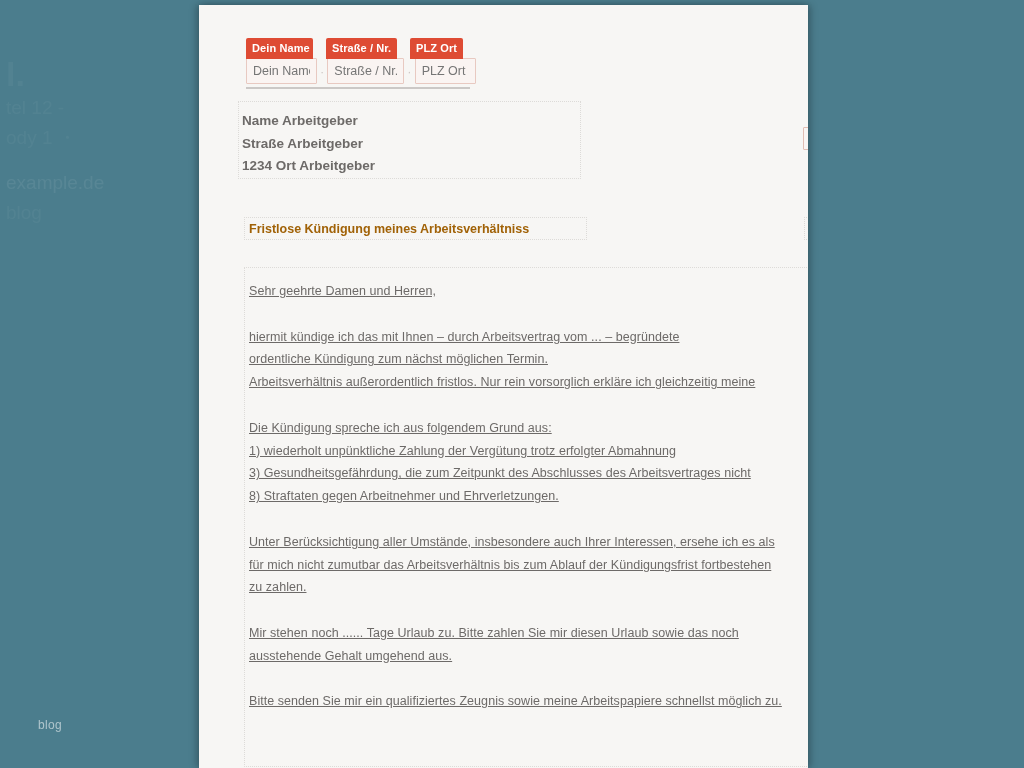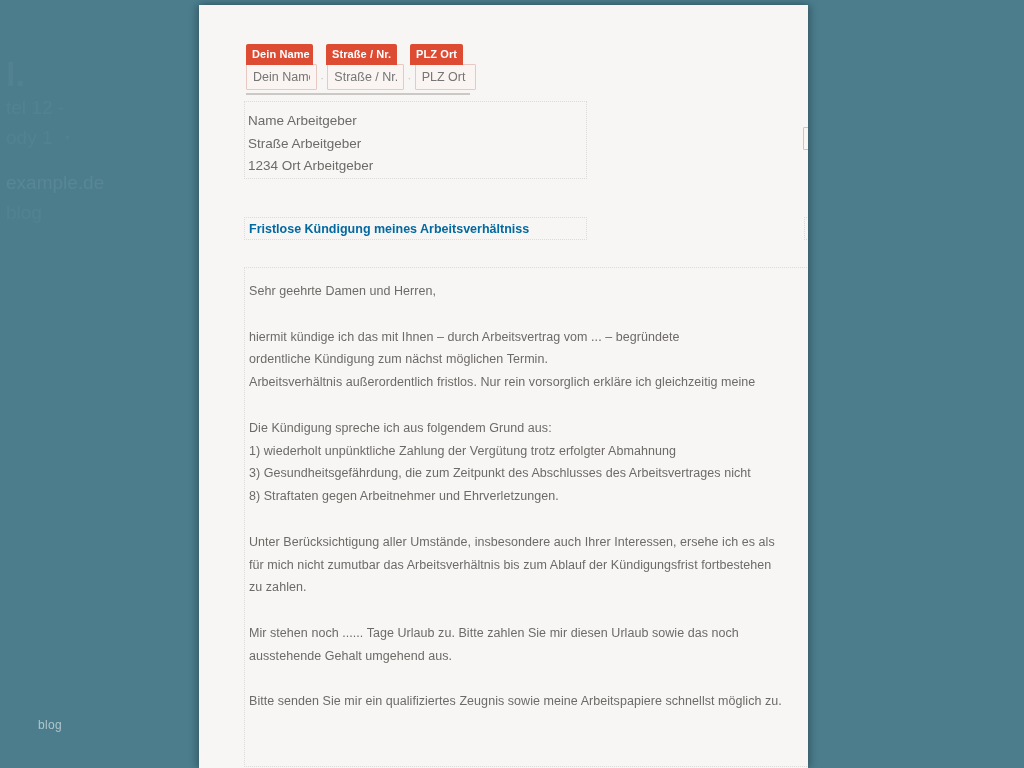--- a/index.html
+++ b/index.html
@@ -72,21 +72,21 @@
   #page-inner {
     position: relative;
     width: 100%;
     height: 100%;
   }
 
   
   .sender-block {
     position: absolute;
     left: 47px;
-    top: 39px;
+    top: 33px;
     width: 290px;
   }
   .tag-row {
     display: flex;
     align-items: flex-end;
     height: 21px;
     position: relative;
     z-index: 3;
   }
   .tag {
@@ -137,27 +137,28 @@
   .sender-underline {
     margin-top: 3px;
     width: 224px;
     height: 2px;
     background: #cbc8c6;
   }
 
   
   .recipient {
     position: absolute;
-    left: 45px;
+    left: 39px;
     top: 96px;
     width: 343px;
     height: 78px;
     border: 1px dotted #dddbd8;
     box-sizing: border-box;
     padding: 8px 10px 0 3px;
+    font-weight: bold;
   }
   .recipient .line {
     font-size: 13.5px;
     color: #6d6a68;
     line-height: 22.5px;
     white-space: nowrap;
   }
 
   
   .custno {
@@ -206,21 +207,21 @@
     height: 23px;
     border: 1px dotted #dddbd8;
     box-sizing: border-box;
     display: flex;
     align-items: center;
     padding-left: 4px;
   }
   .subject-text {
     font-size: 12.5px;
     font-weight: bold;
-    color: #0369a1;
+    color: #a16207;
     white-space: nowrap;
   }
   .datefield {
     position: absolute;
     left: 605px;
     top: 212px;
     width: 159px;
     height: 23px;
     border: 1px dotted #dddbd8;
     box-sizing: border-box;
@@ -240,20 +241,21 @@
     border: 1px dotted #dddbd8;
     box-sizing: border-box;
     padding: 12px 4px 0 4px;
   }
   .bodybox p {
     margin: 0;
     font-size: 12.5px;
     color: #6d6a68;
     line-height: 22.8px;
     letter-spacing: 0.05px;
+    text-decoration: underline;
   }
   .bodybox p.spacer { height: 22.8px; }
 </style>
 </head>
 <body>
 
 <div id="backdrop"></div>
 
 <div id="watermark">
   <span class="wm-big">l.</span>

